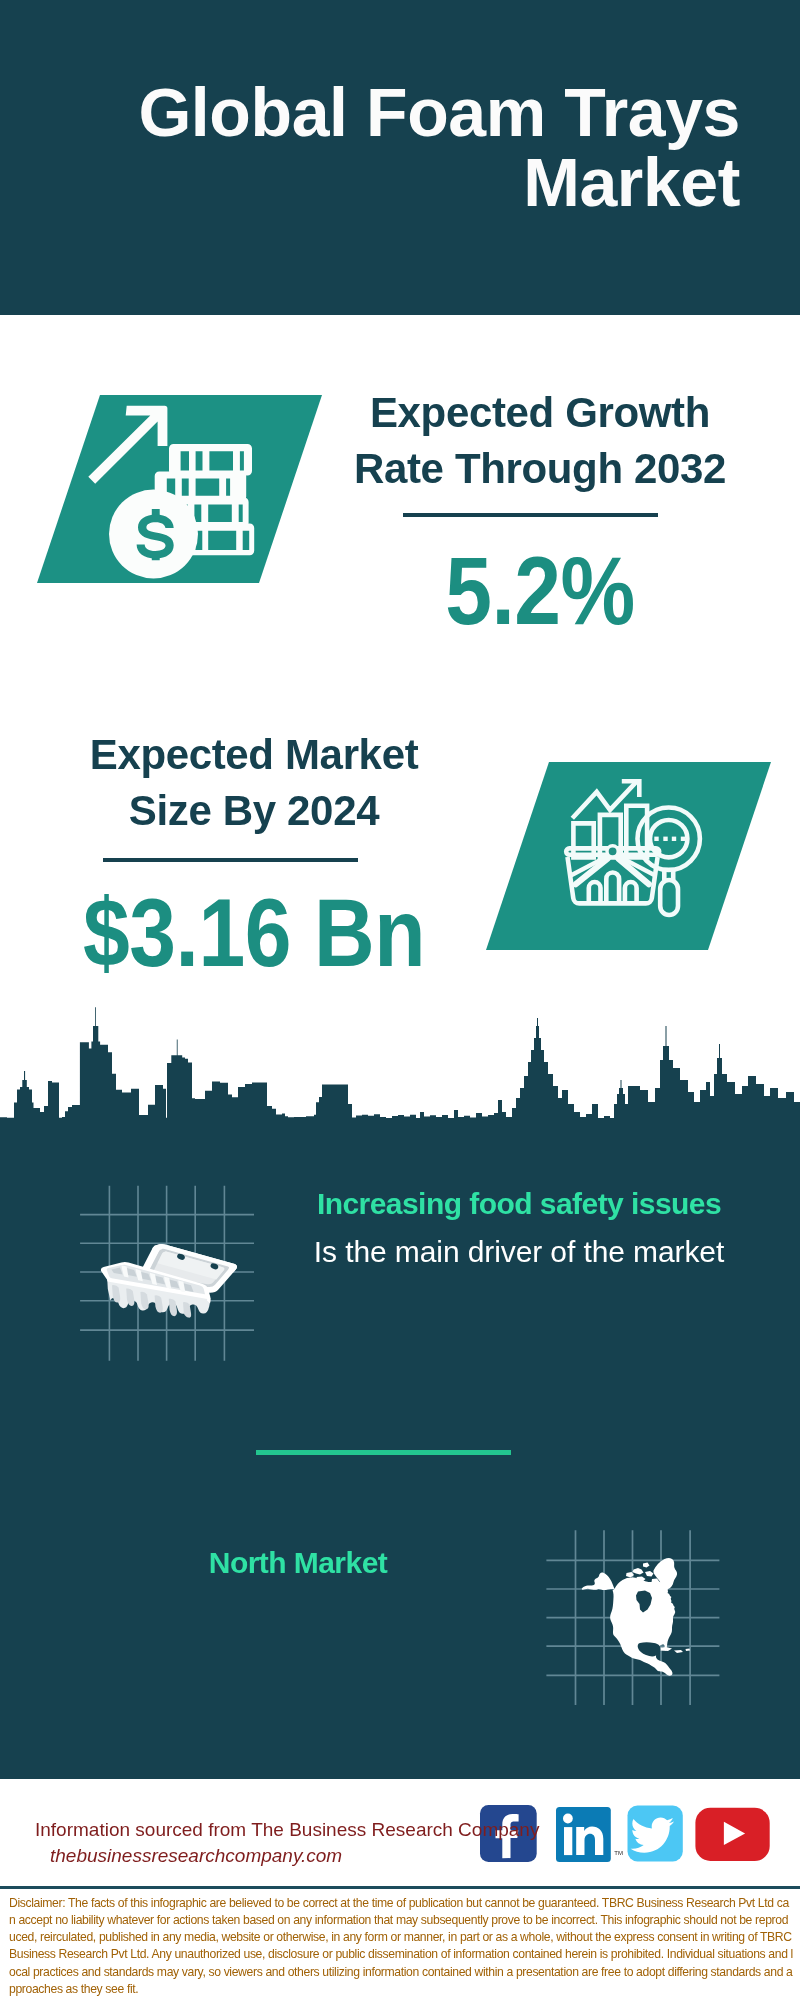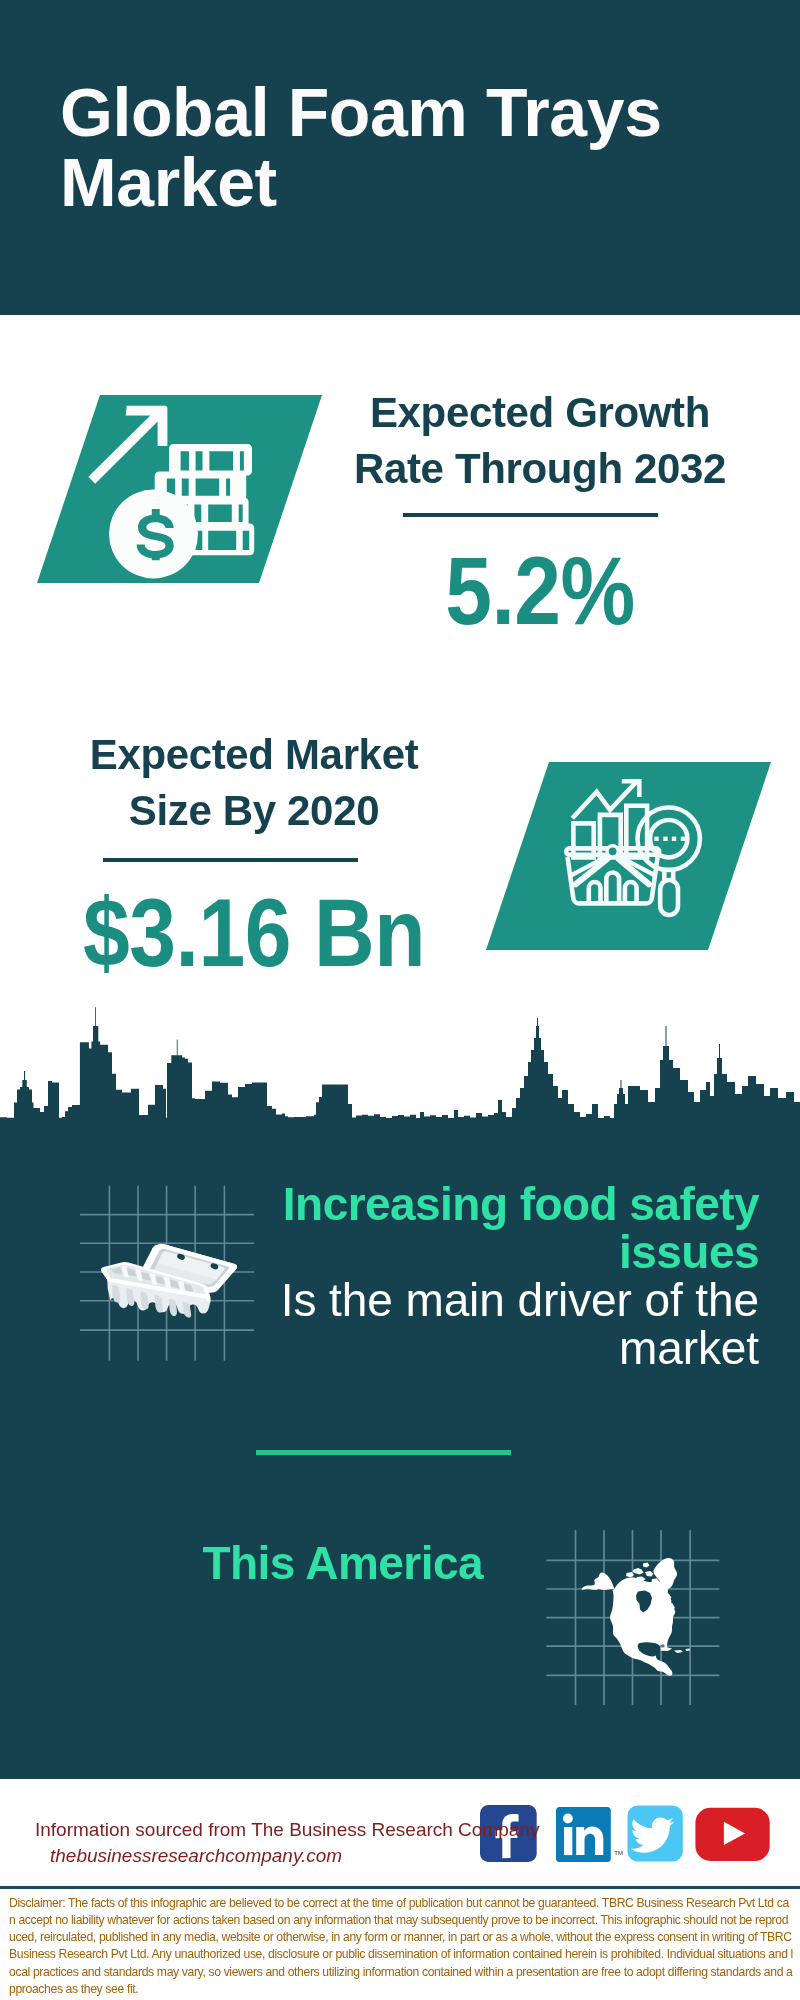--- a/index.html
+++ b/index.html
@@ -5,40 +5,40 @@
 <style>
   html,body{margin:0;padding:0;}
   body{width:800px;height:2000px;background:#ffffff;
        font-family:"Liberation Sans",sans-serif;overflow:hidden;
        -webkit-font-smoothing:antialiased;}
   .page{position:relative;width:800px;height:2000px;background:#fff;overflow:hidden;}
 
   
   .header{position:absolute;left:0;top:0;width:800px;height:315px;background:#16414f;}
   .header h1{position:absolute;left:60px;top:77px;width:680px;margin:0;
-             text-align:left;color:#fbfbfb;font-size:68px;line-height:70px;
+             text-align:right;color:#fbfbfb;font-size:68px;line-height:70px;
              font-weight:bold;letter-spacing:-0.4px;}
 
   
   .para{position:absolute;background:#1c9184;
         clip-path:polygon(22.1% 0, 100% 0, 77.9% 100%, 0 100%);}
   .paraicon{position:absolute;}
 
   .stat-label{position:absolute;text-align:center;color:#16414f;
               font-weight:bold;font-size:42px;line-height:56px;letter-spacing:-0.35px;}
   .stat-rule{position:absolute;background:#16414f;height:4px;}
   .stat-value{position:absolute;text-align:center;color:#1c8e81;
               font-weight:bold;font-size:96px;line-height:96px;letter-spacing:-0.5px;
               transform:scaleX(0.875);}
 
   
   .dark{position:absolute;left:0;width:800px;background:#16414f;}
   .skyline{position:absolute;left:0;}
 
-  .insight{position:absolute;text-align:right;font-size:46px;line-height:48px;}
+  .insight{position:absolute;text-align:center;font-size:30px;line-height:48px;}
   .insight .hl{color:#2fe1a4;font-weight:bold;display:block;letter-spacing:-0.55px;}
   .insight .tx{color:#ffffff;font-weight:normal;display:block;letter-spacing:-0.1px;}
   .divider{position:absolute;height:5px;background:#23c58f;}
 
   
   .src{position:absolute;color:#7f1d1d;font-size:19px;line-height:26px;}
   .social{position:absolute;}
   .disclaimer{position:absolute;color:#a16207;font-size:12.2px;line-height:17.15px;word-break:break-all;letter-spacing:-0.368px;}
 </style>
 </head>
@@ -80,21 +80,21 @@
                c7.5,1.2 10.8,2.6 10.8,5.7 c0,3.3 -3.9,5.3 -10.2,5.3 c-6.6,0 -10.5,-2.4 -10.6,-6.5 h-8.1
                c0.1,8.4 7.5,14.1 18.8,14.1 c11.2,0 18.3,-5.2 18.3,-13.2 c0,-7.8 -6.3,-11.1 -17.9,-12.9
                c-7,-1.1 -9.4,-2.3 -9.4,-5.1 c0,-3.1 3.6,-5.1 9.3,-5.1 c5.8,0 9.4,2.2 9.7,5.8 h8.3
                c-0.3,-8.1 -7.4,-13.4 -17.9,-13.4 z"></path>
     </g>
   </svg>
   <div class="stat-label" style="left:330px;top:385px;width:420px;">Expected Growth Rate Through 2032</div>
   <div class="stat-rule" style="left:403px;top:513px;width:255px;"></div>
   <div class="stat-value" style="left:330px;top:543px;width:420px;">5.2%</div>
 
-  <div class="stat-label" style="left:44px;top:727px;width:420px;">Expected Market Size By 2020</div>
+  <div class="stat-label" style="left:44px;top:727px;width:420px;">Expected Market Size By 2024</div>
   <div class="stat-rule" style="left:103px;top:858px;width:255px;"></div>
   <div class="stat-value" style="left:44px;top:885px;width:420px;">$3.16 Bn</div>
   <div class="para" style="left:486px;top:762px;width:285px;height:188px;"></div>
   <svg class="paraicon" style="left:560px;top:770px;" width="155" height="155" viewBox="0 0 155 155">
     <g fill="none" stroke="#f2fbfa" stroke-width="4.6" stroke-linejoin="miter" stroke-linecap="butt">
 
       <polyline points="12.3,48.3 36.7,21.9 50,39.9 77,11.2"></polyline>
       <polyline points="61.8,11.3 79.3,11.3 79.3,26.9"></polyline>
 
       <path d="M13.4,53.4 h20.3 v34 h-20.3 z"></path>
@@ -228,21 +228,21 @@
                L128.9,116.4 L129.3,115.0 L29.6,97.6 Z" fill="#ffffff"></path>
     </g>
   </svg>
   <div class="insight" style="left:279px;top:1180px;width:480px;">
     <span class="hl">Increasing food safety issues</span>
     <span class="tx">Is the main driver of the market</span>
   </div>
   <div class="divider" style="left:256px;top:1450px;width:255px;"></div>
 
   <div class="insight" style="left:113px;top:1539px;width:370px;">
-    <span class="hl">This America</span>
+    <span class="hl">North Market</span>
   </div>
 
   <svg class="paraicon" style="left:543px;top:1527px;" width="180" height="182" viewBox="0 0 180 182">
     <g stroke="#6f94a2" stroke-width="1.7" opacity="0.85">
       <path d="M32.5,3.2 V177.9 M61,3.2 V177.9 M89.5,3.2 V177.9 M118,3.2 V177.9 M147.1,3.2 V177.9"></path>
       <path d="M3.4,33.4 H176.4 M3.4,62 H176.4 M3.4,90.6 H176.4 M3.4,119.2 H176.4 M3.4,148.3 H176.4"></path>
     </g>
     <g fill="#ffffff">
 
       <path d="M71.4,62.0 C70.2,58.2 68.8,54.8 67.2,52.2

